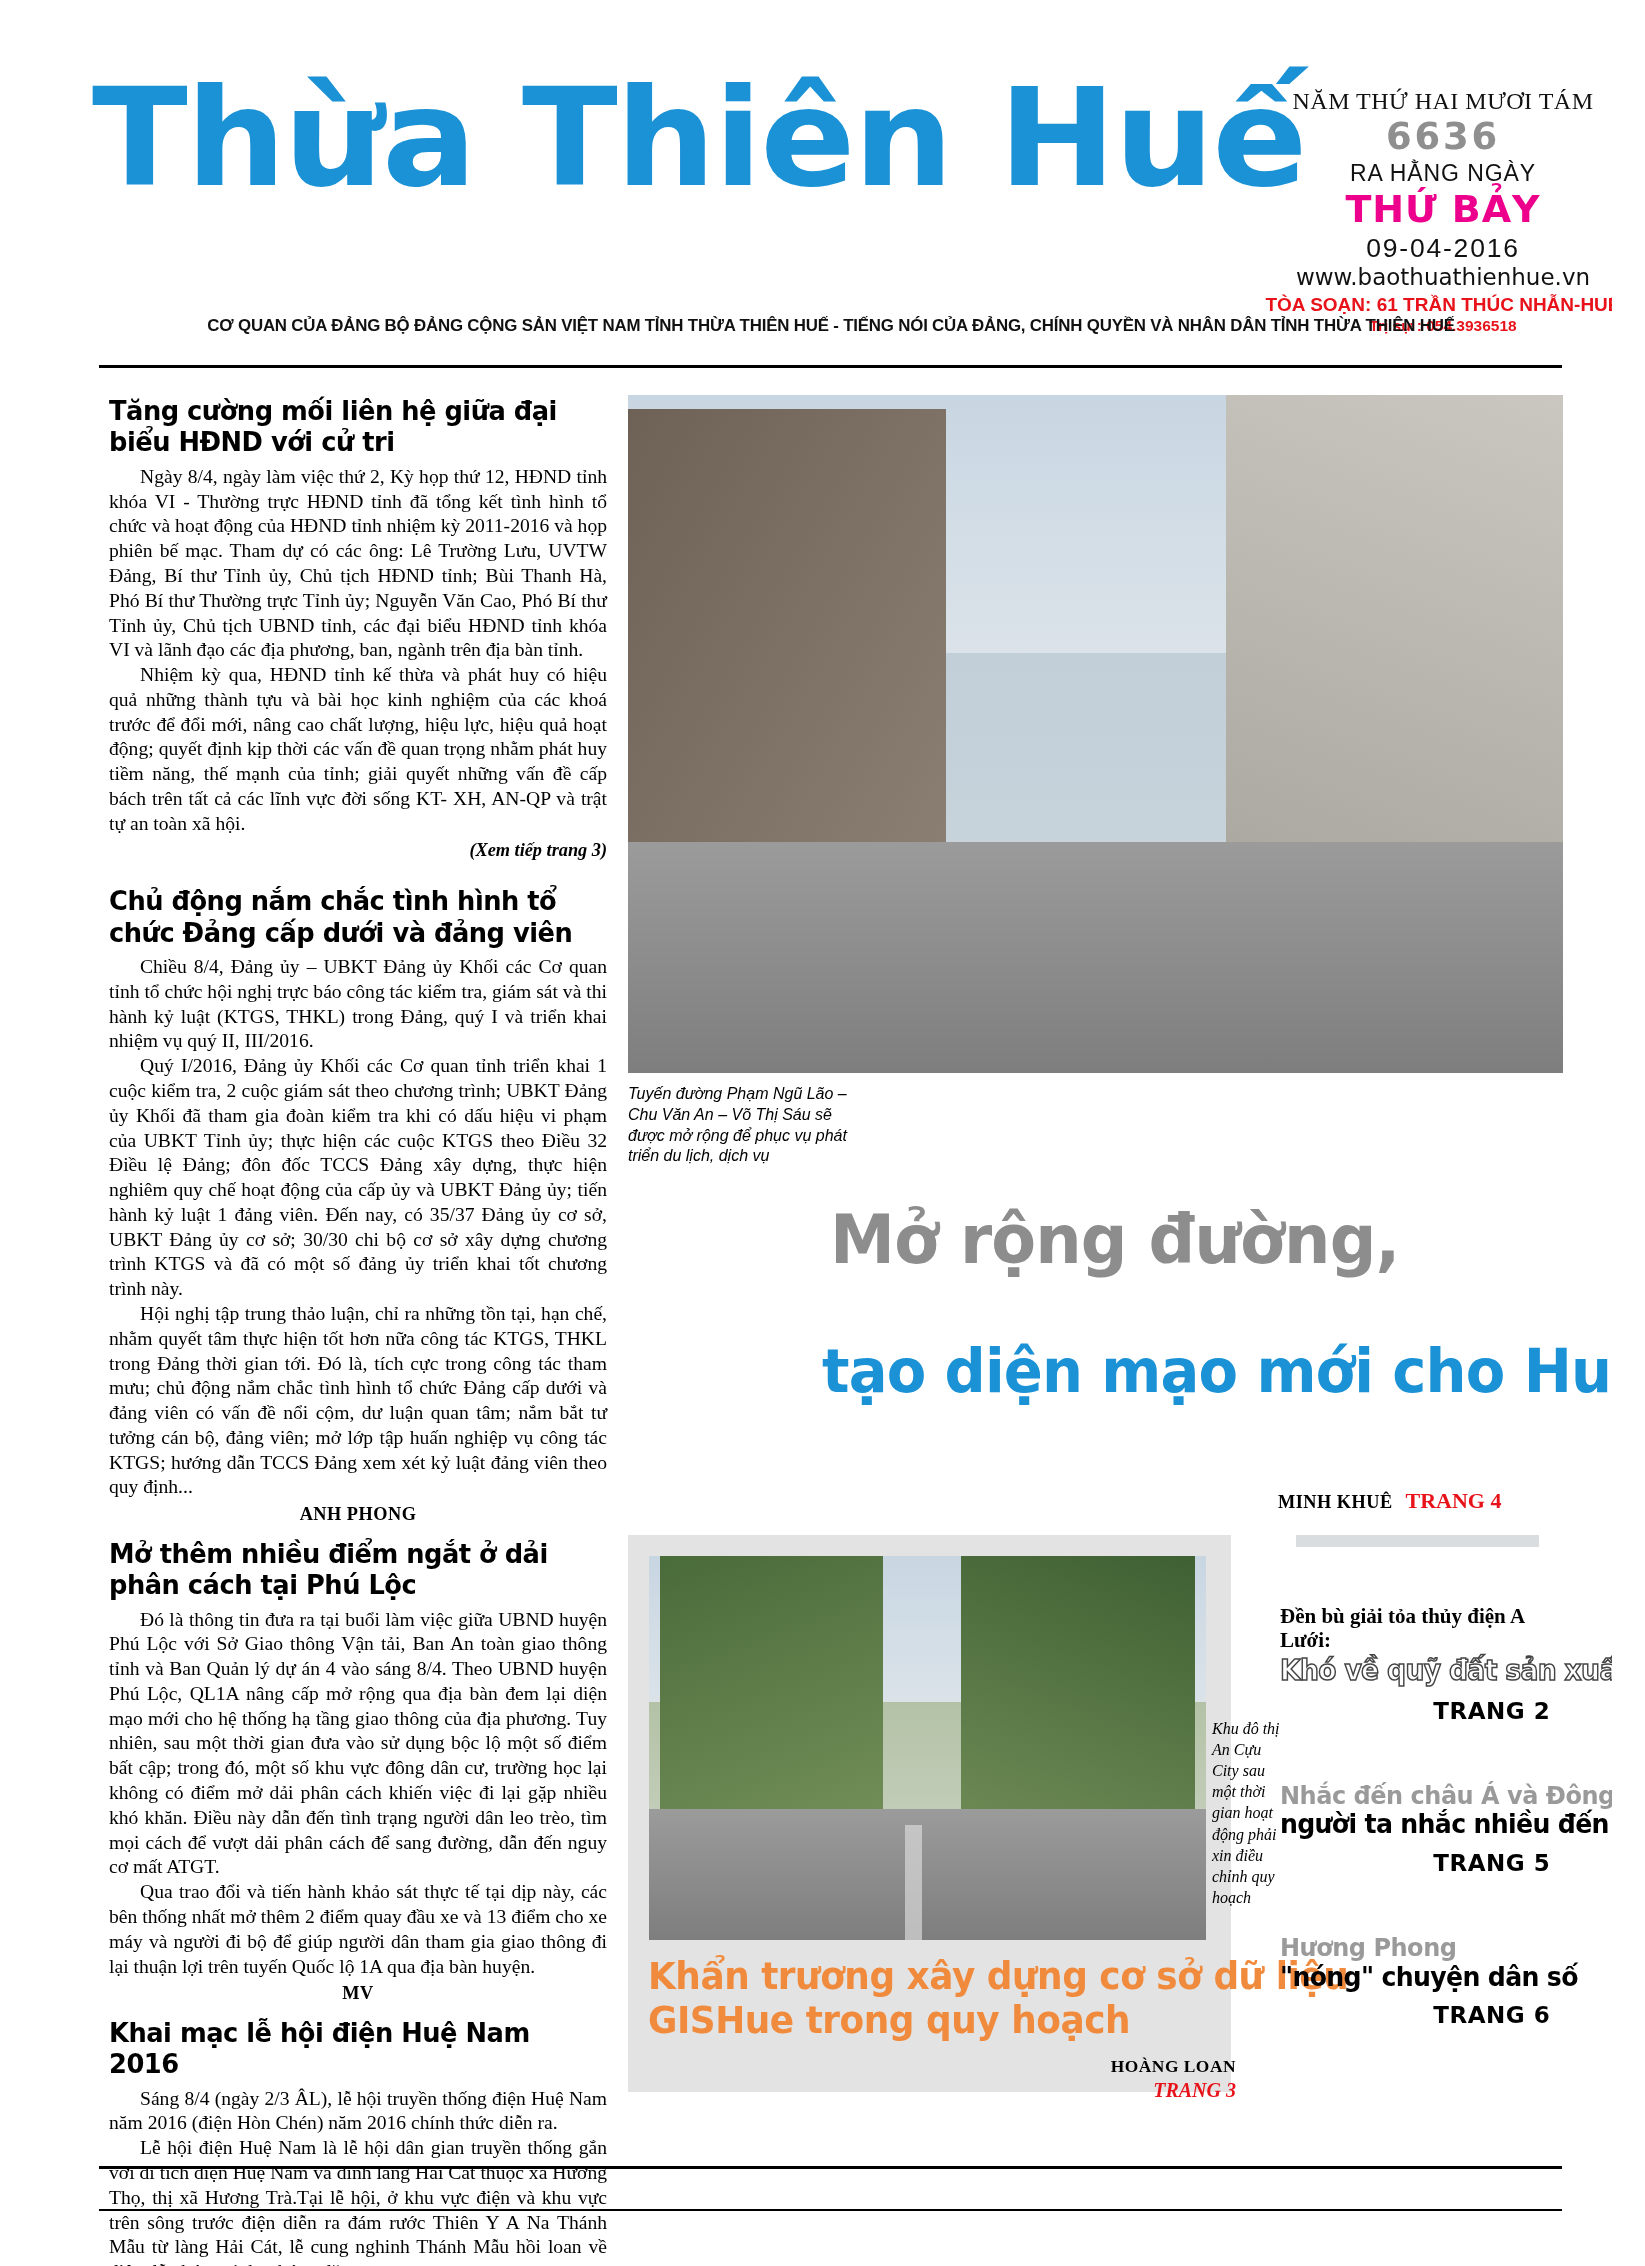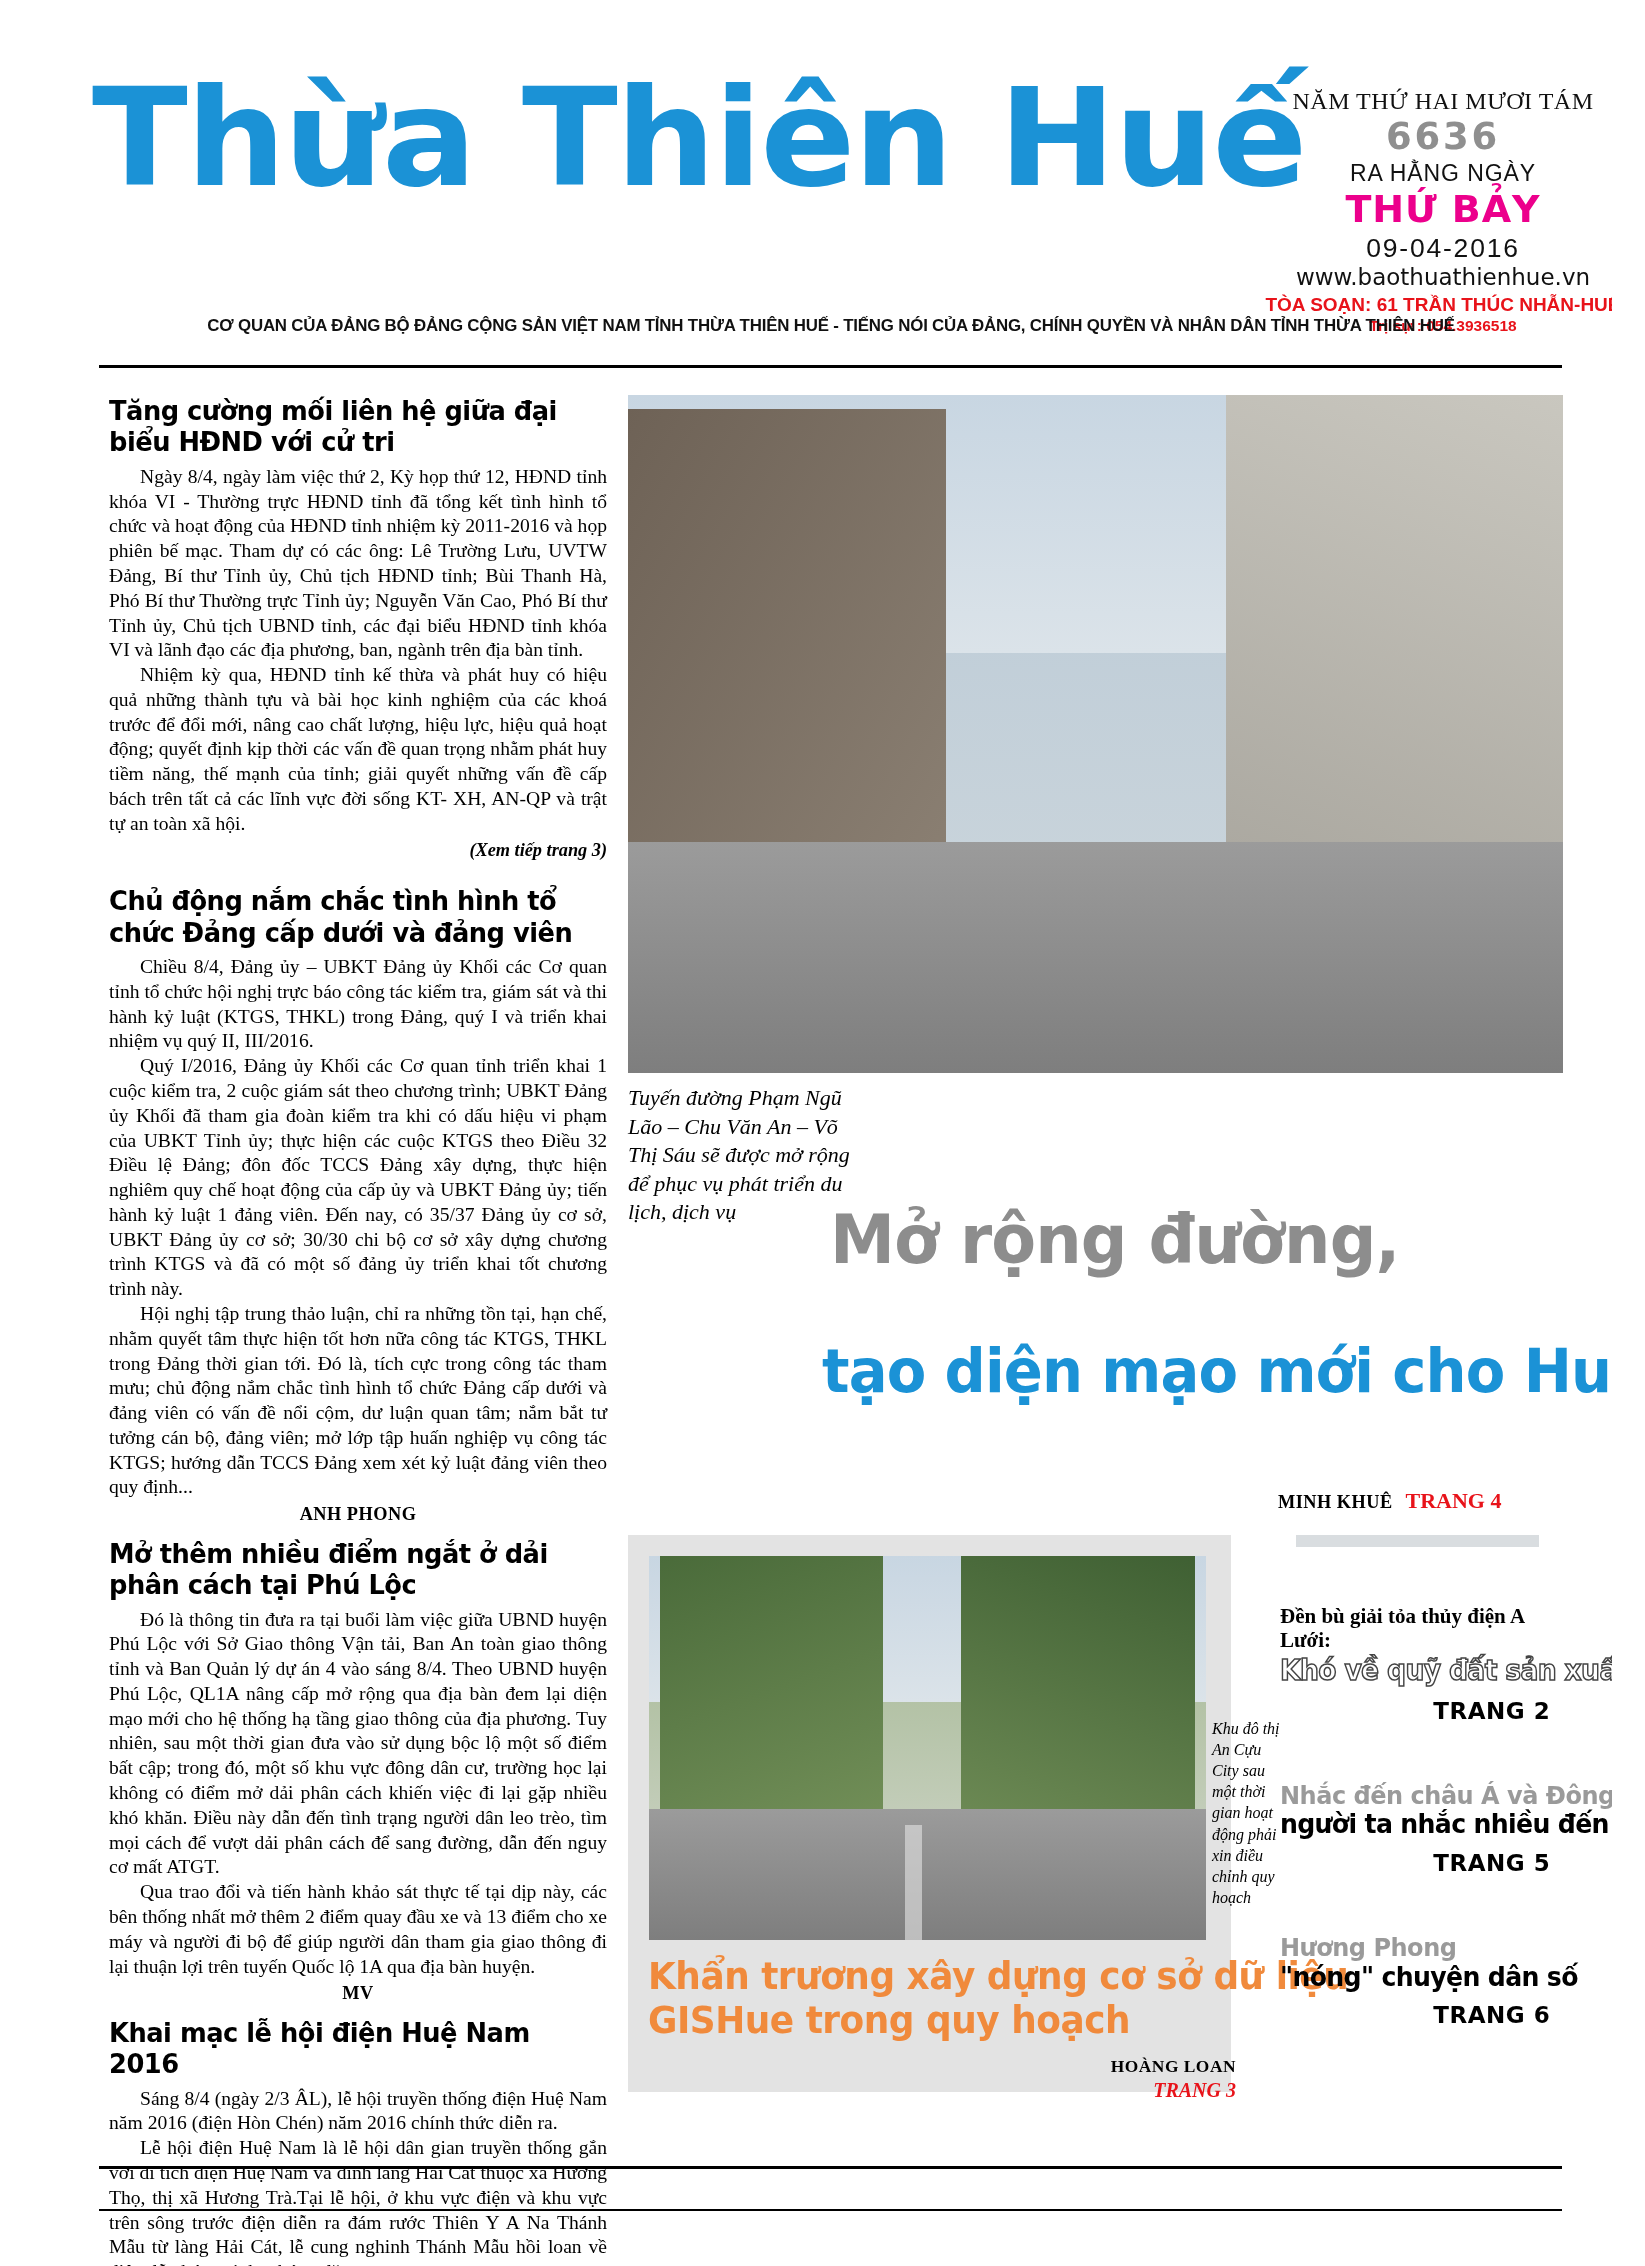--- a/index.html
+++ b/index.html
@@ -42,21 +42,21 @@
     font-size:18.3px;text-align:right;margin-top:3.7px;}
   .byline{font-family:"Liberation Serif",serif;font-weight:bold;font-size:18.3px;
     text-align:center;margin-top:3.7px;letter-spacing:0.5px;}
   .gap{height:24px;}
   .gap-sm{height:12.8px;}
 
   
   .main-photo{position:absolute;left:620px;top:395px;width:935px;height:678px;overflow:hidden;
     background:linear-gradient(#b9c9d6,#cfd8dd);}
   .photo-caption{position:absolute;left:620px;top:1084px;width:233px;
-    font-family:Liberation Serif, serif;font-style:italic;font-size:22px;line-height:1.3;}
+    font-family:Liberation Sans, sans-serif;font-style:italic;font-size:16px;line-height:1.3;}
 
   .hl-wrap{position:absolute;left:822px;top:1206px;width:740px;}
   .hl1{font-family:"DejaVu Sans",sans-serif;font-weight:bold;font-size:68px;color:#8d8d8d;
     -webkit-text-stroke:2.7px #ffffff;paint-order:stroke fill;letter-spacing:-0.9px;
     line-height:1.0;transform:scaleX(0.96);transform-origin:left center;white-space:nowrap;}
   .hl2{font-family:"DejaVu Sans",sans-serif;font-weight:bold;font-size:60px;color:#1b92d6;
     letter-spacing:-0.9px;line-height:1.0;position:absolute;left:-8.2px;top:135px;white-space:nowrap;
     transform:scaleX(0.96);transform-origin:left center;}
   .hl-credit{position:absolute;left:1270px;top:1488px;width:292px;text-align:left;}
   .hl-credit .au{font-family:"Liberation Serif",serif;font-weight:bold;font-size:18.3px;letter-spacing:0.5px;}

